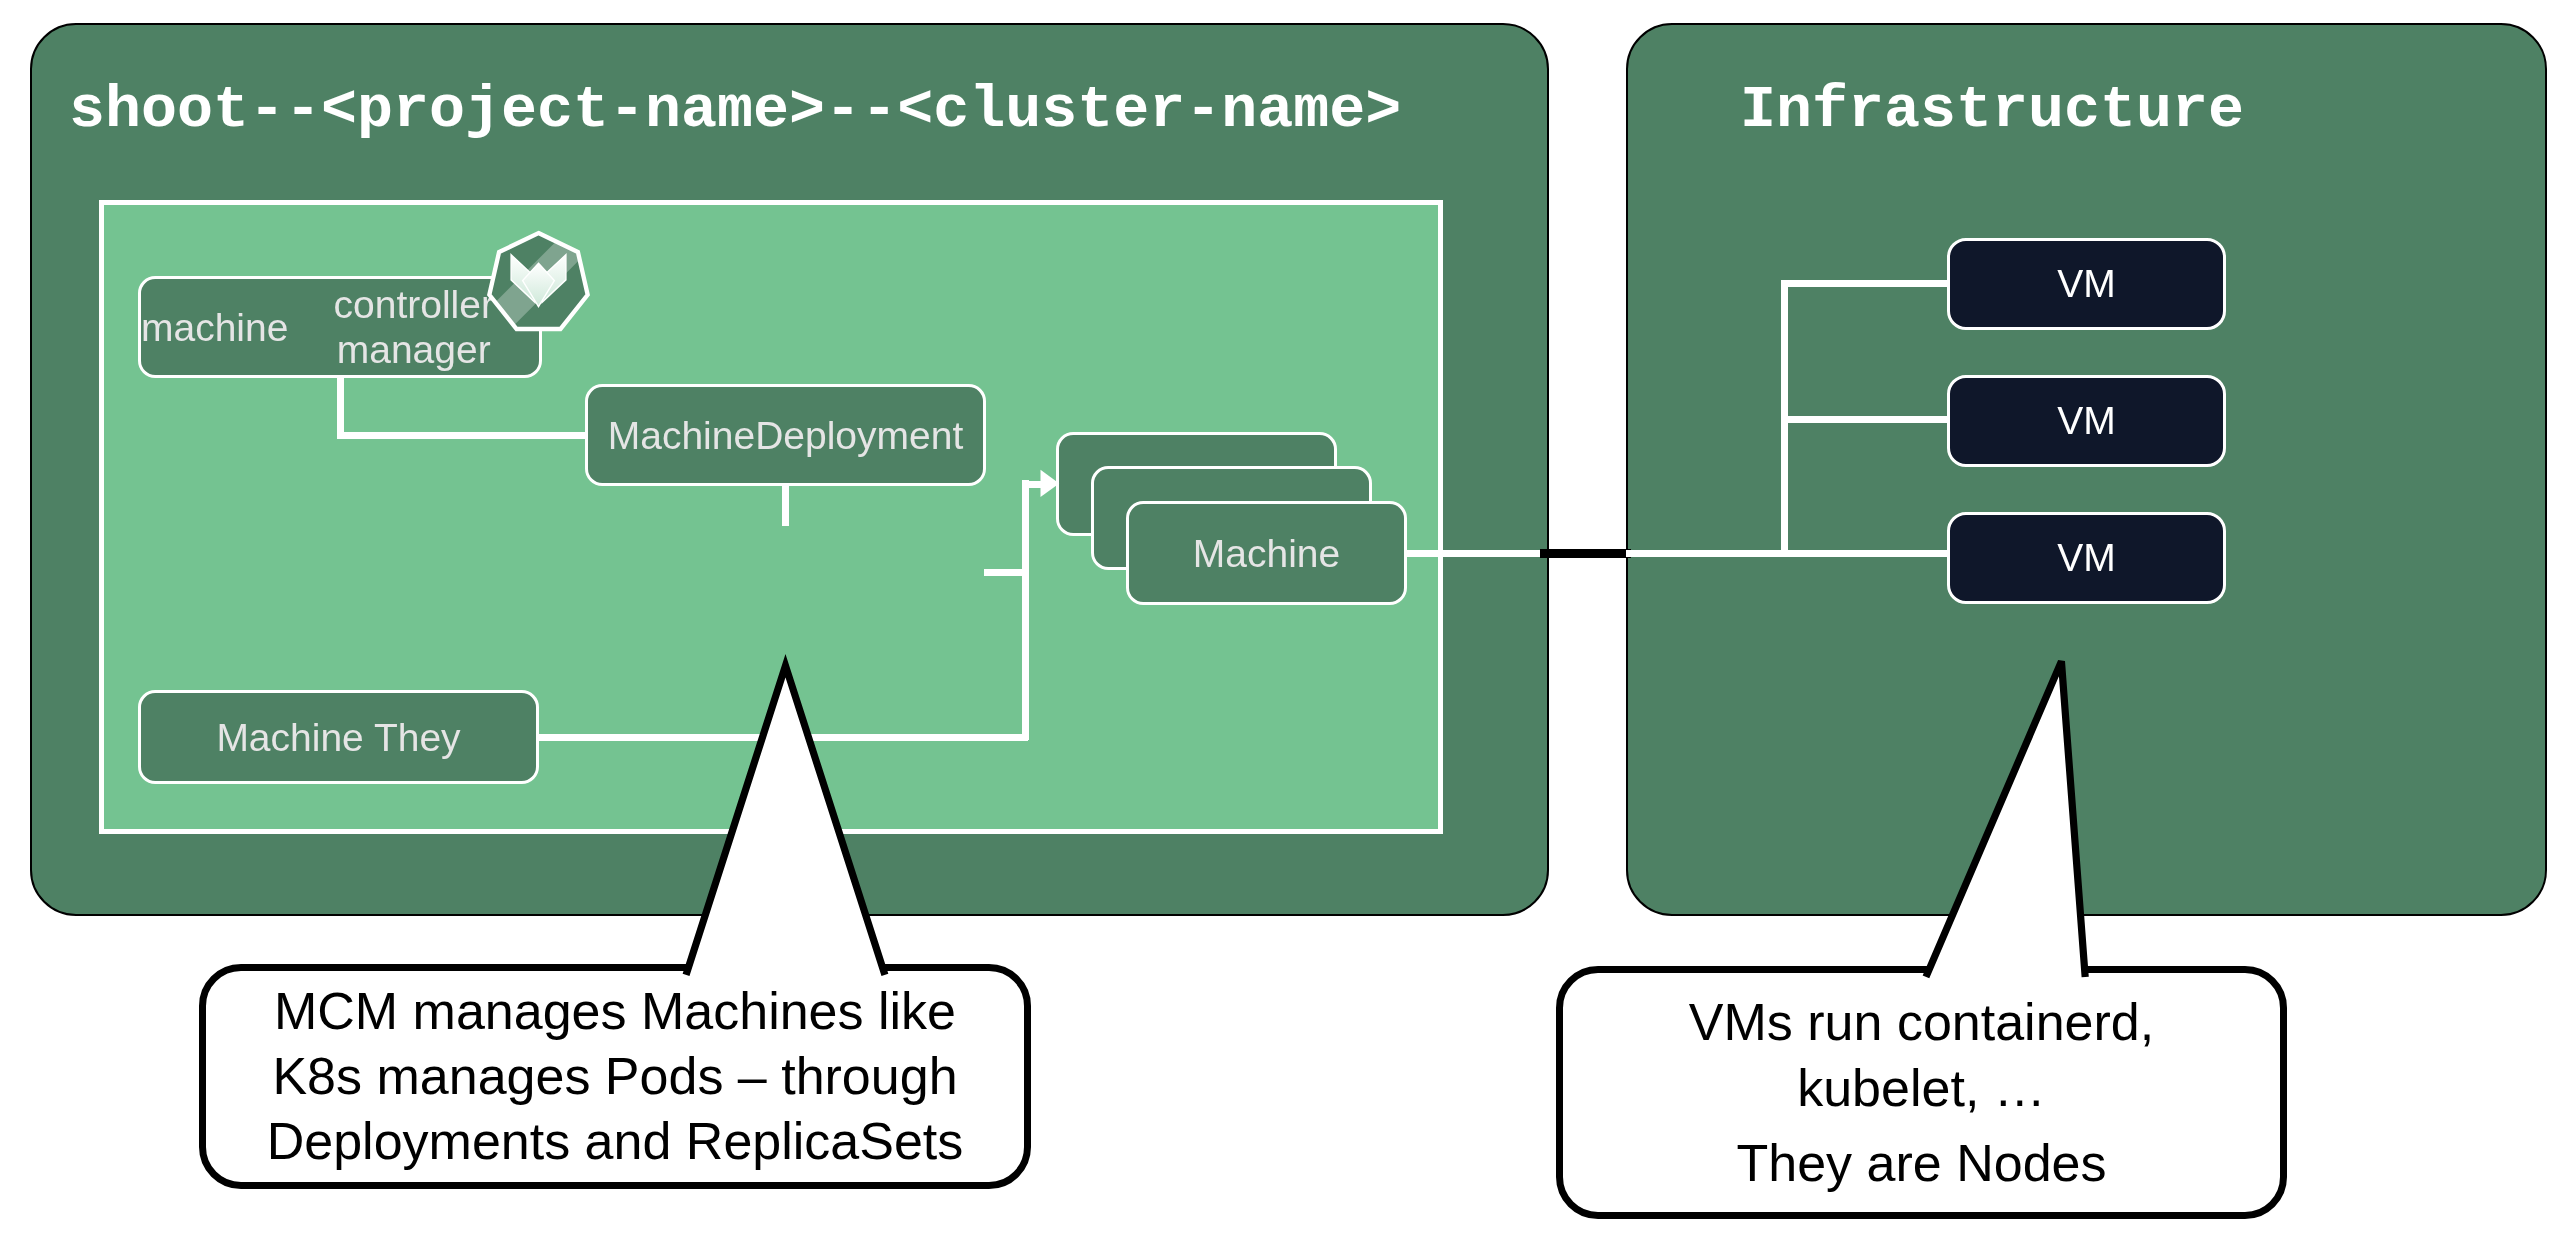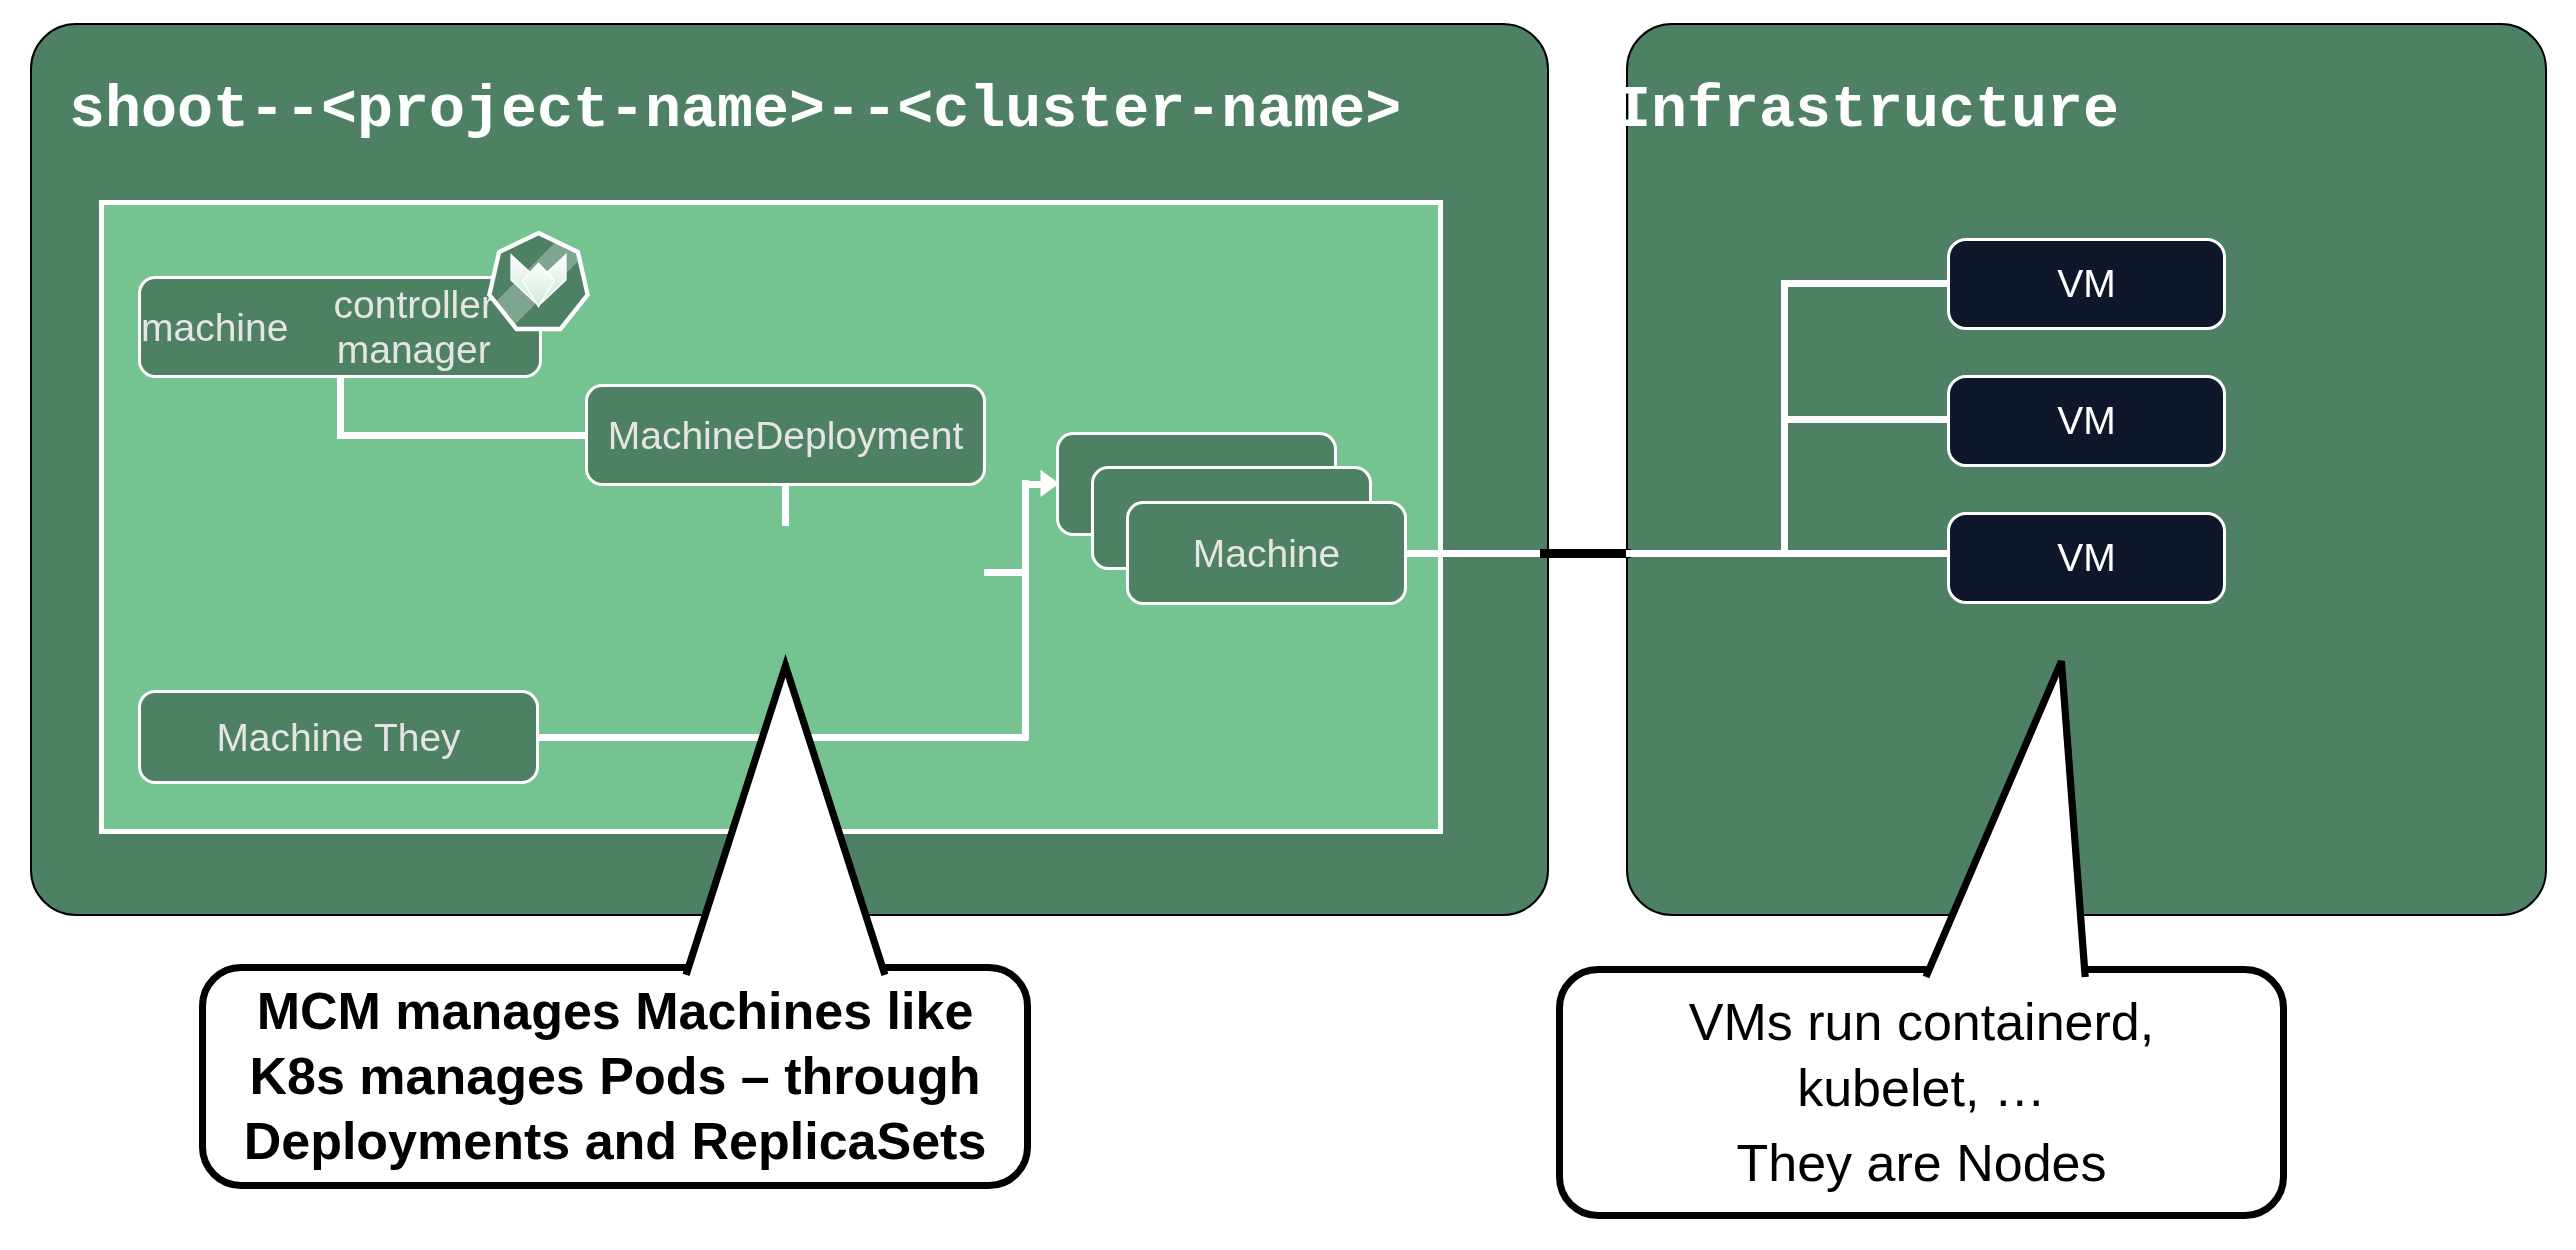--- a/index.html
+++ b/index.html
@@ -27,21 +27,21 @@
 <body>
 
 <div id="canvas">
 
   <div class="panel" style="left:29.5px;top:23px;width:1515px;height:889px;"></div>
   <div class="panel-title" style="left:69px;top:76px;">shoot--&lt;project-name&gt;--&lt;cluster-name&gt;</div>
 
   <div class="inner-panel" style="left:99px;top:200px;width:1344px;height:634px;box-sizing:border-box;"></div>
 
   <div class="panel" style="left:1626px;top:23px;width:917px;height:889px;"></div>
-  <div class="panel-title" style="left:1615px;top:76px;">Infrastructure</div>
+  <div class="panel-title" style="left:1740px;top:76px;">Infrastructure</div>
 
   <div class="conn" style="left:337px;top:375px;width:6.5px;height:63px;"></div>
   <div class="conn" style="left:337px;top:432px;width:256px;height:6.5px;"></div>
   <div class="conn" style="left:782px;top:483px;width:6.5px;height:43px;"></div>
   <div class="conn" style="left:984px;top:569px;width:45px;height:6.5px;"></div>
   <div class="conn" style="left:1022px;top:480px;width:6.5px;height:260px;"></div>
   <div class="conn" style="left:1022px;top:481px;width:21.6px;height:6.5px;"></div>
   <div class="conn" style="left:535px;top:734px;width:493px;height:6.5px;"></div>
   <div class="conn" style="left:1405px;top:550px;width:139px;height:6.5px;"></div>
   <div class="conn-black" style="left:1540px;top:549px;width:91px;height:8.6px;"></div>
@@ -95,21 +95,21 @@
   <div class="vmbox" style="left:1947px;top:238px;width:279px;height:92px;">
     <div>VM</div>
   </div>
   <div class="vmbox" style="left:1947px;top:375px;width:279px;height:92px;">
     <div>VM</div>
   </div>
   <div class="vmbox" style="left:1947px;top:512px;width:279px;height:92px;">
     <div>VM</div>
   </div>
 
-  <div class="callout" style="left:199px;top:964px;width:832px;height:225px;font-weight:bold;">
+  <div class="callout" style="left:199px;top:964px;width:832px;height:225px;">
     <div>MCM manages Machines like</div>
     <div>K8s manages Pods – through</div>
     <div>Deployments and ReplicaSets</div>
   </div>
 
   <div class="callout" style="left:1556px;top:966px;width:731px;height:253px;line-height:66px;text-align:right;">
     <div>VMs run containerd,</div>
     <div>kubelet, …</div>
     <div style="margin-top:9px;">They are Nodes</div>
   </div>

